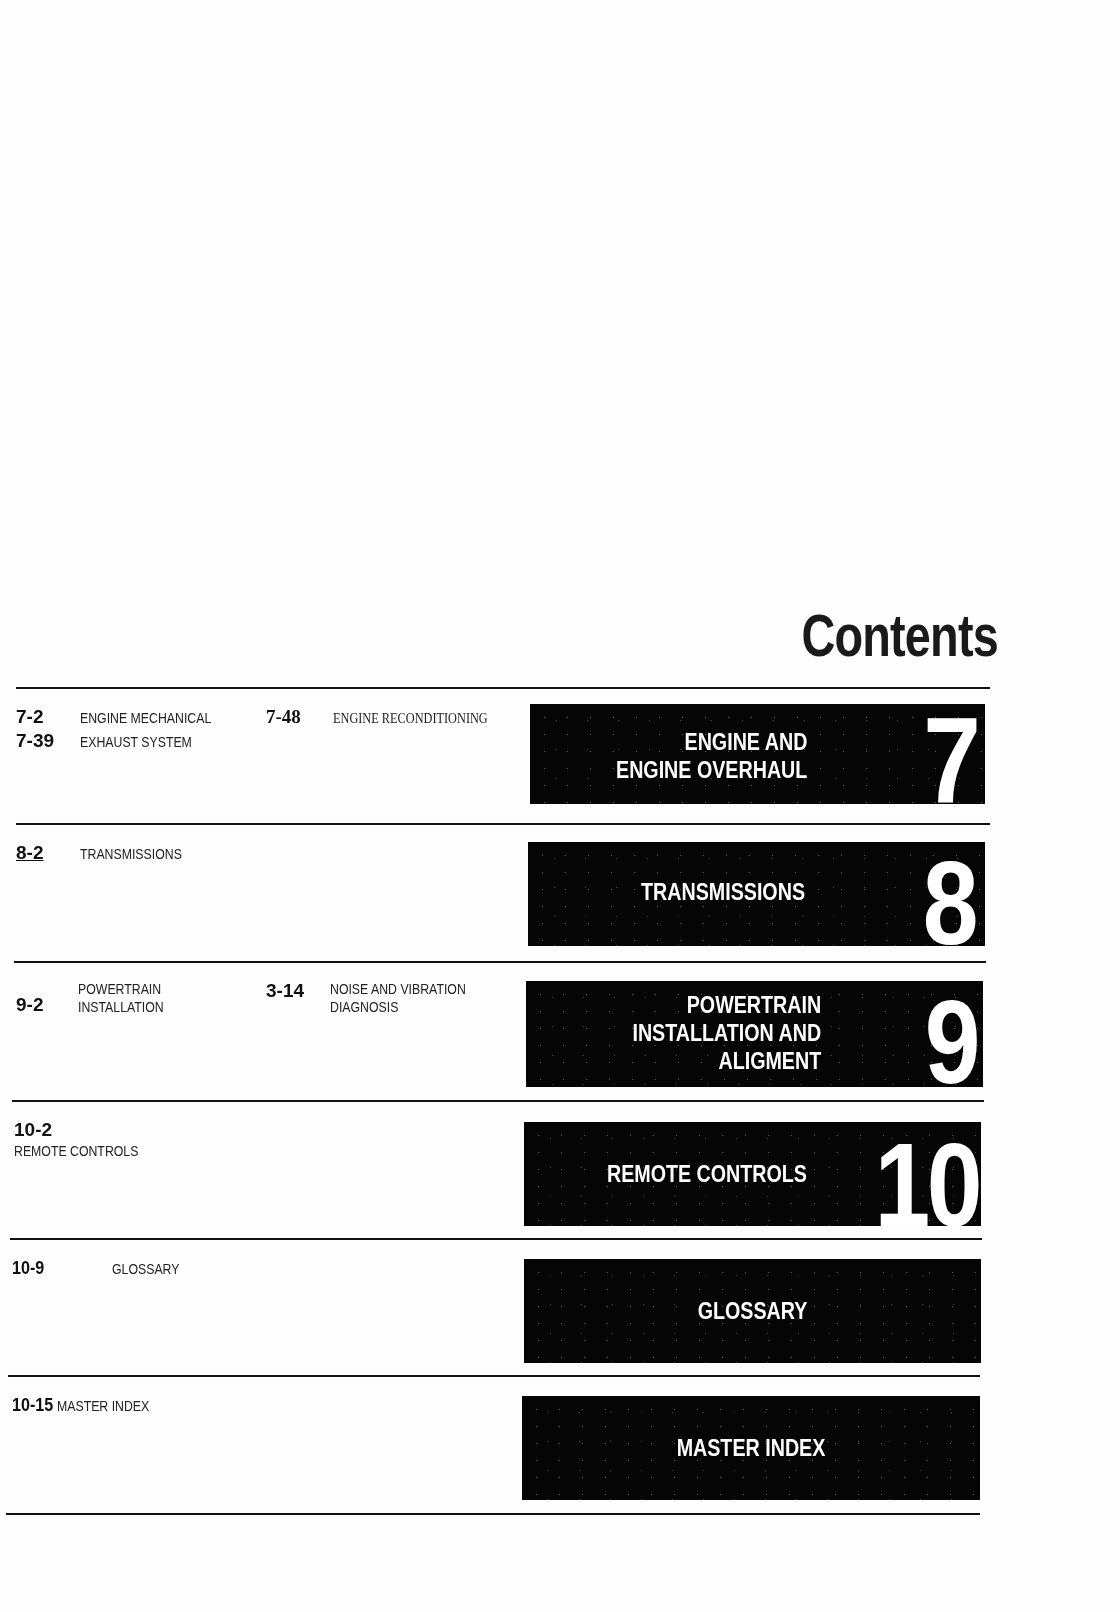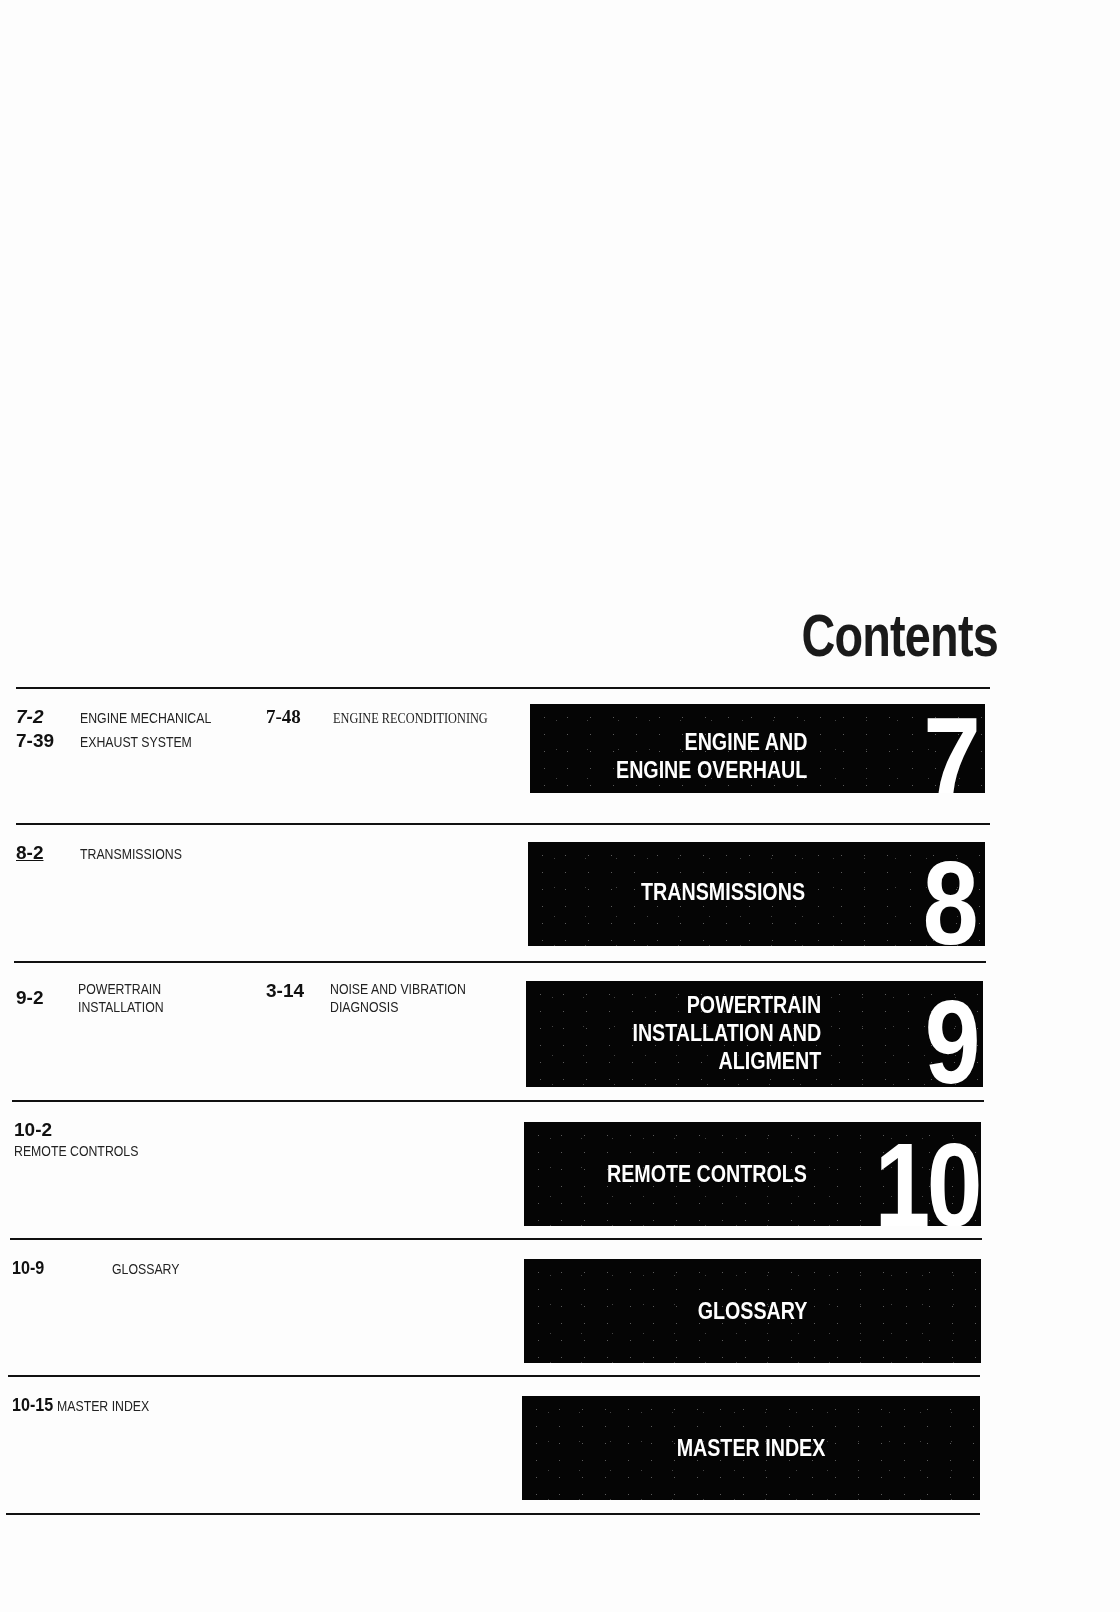--- a/index.html
+++ b/index.html
@@ -50,32 +50,32 @@
 </head>
 <body>
 
 <div>
 
   <div class="title">Contents</div>
 
   <div class="rule" style="left:16px; top:687px; width:974px;"></div>
   <div>
     <div class="entry" style="left:16px; top:706px;">
-      <span class="pg" style="width:64px;font-style:italic;">7-2</span>
+      <span class="pg" style="width:64px;">7-2</span>
       <span class="lbl">ENGINE MECHANICAL</span>
     </div>
     <div class="entry" style="left:16px; top:730px;">
       <span class="pg" style="width:64px;">7-39</span>
       <span class="lbl">EXHAUST SYSTEM</span>
     </div>
     <div class="entry" style="left:266px; top:706px;font-family:Liberation Serif, serif;">
       <span class="pg" style="width:67px;">7-48</span>
       <span class="lbl">ENGINE RECONDITIONING</span>
     </div>
-    <div class="block" style="left:530px; top:704px; width:455px; height:89px;">
+    <div class="block" style="left:530px; top:704px; width:455px; height:100px;">
       <div class="blk-title" style="right:178px; top:24px;">
         <div>ENGINE AND</div>
         <div>ENGINE OVERHAUL</div>
       </div>
       <div class="numeral" style="right:4px; top:-4px; font-size:122px;">7</div>
     </div>
   </div>
 
   <div class="rule" style="left:16px; top:823px; width:974px;"></div>
   <div>
@@ -86,21 +86,21 @@
     <div class="block" style="left:528px; top:842px; width:457px; height:104px;">
       <div class="blk-title" style="right:180px; top:36px;">
         <div>TRANSMISSIONS</div>
       </div>
       <div class="numeral" style="right:6px; top:2px; font-size:118px;">8</div>
     </div>
   </div>
 
   <div class="rule" style="left:14px; top:961px; width:972px;"></div>
   <div>
-    <div class="entry" style="left:16px; top:980px; align-items:center;">
+    <div class="entry" style="left:16px; top:980px; align-items:flex-end;">
       <span class="pg" style="width:62px;">9-2</span>
       <span class="lbl" style="line-height:18px;">
         <div>POWERTRAIN</div>
         <div>INSTALLATION</div>
       </span>
     </div>
     <div class="entry" style="left:266px; top:980px; align-items:flex-start;">
       <span class="pg" style="width:64px;">3-14</span>
       <span class="lbl" style="line-height:18px;">
         <div>NOISE AND VIBRATION</div>

